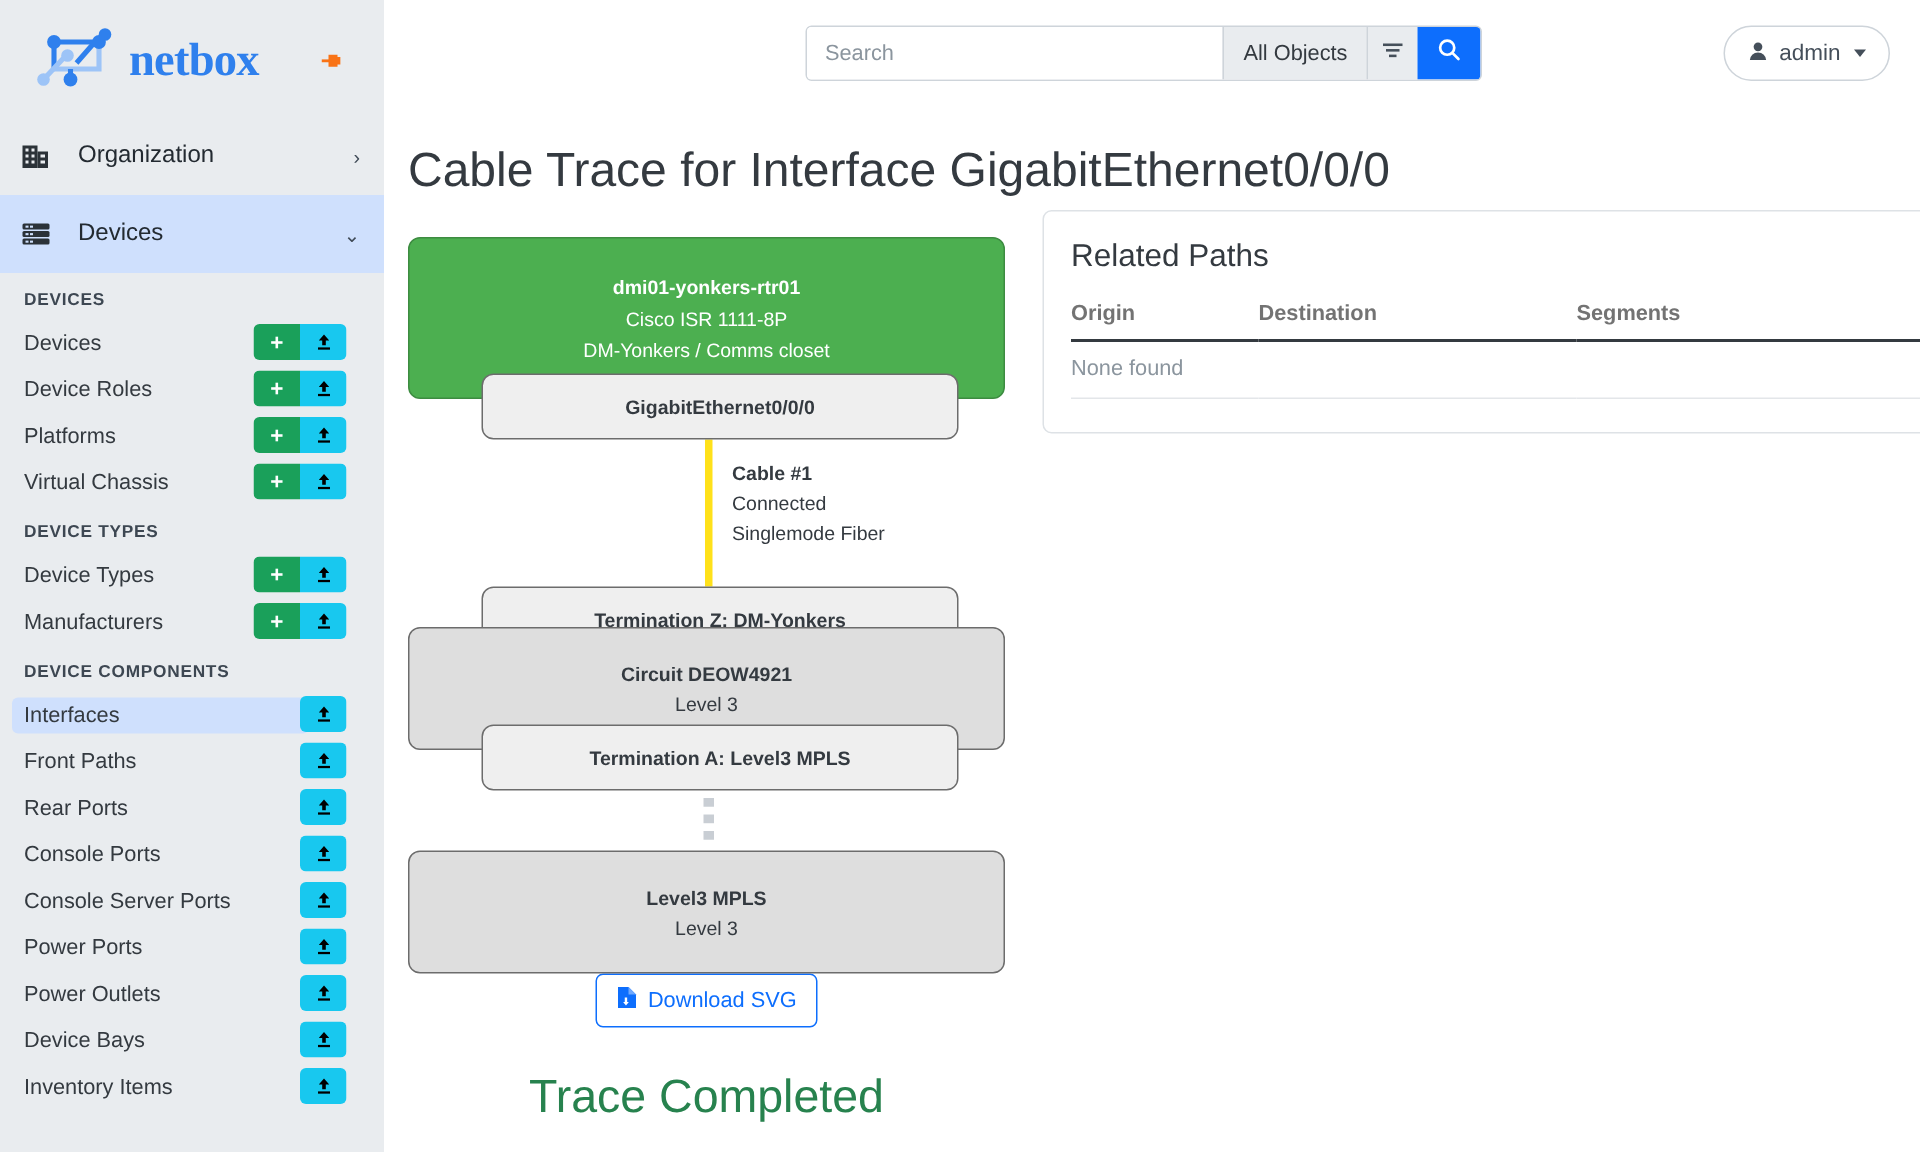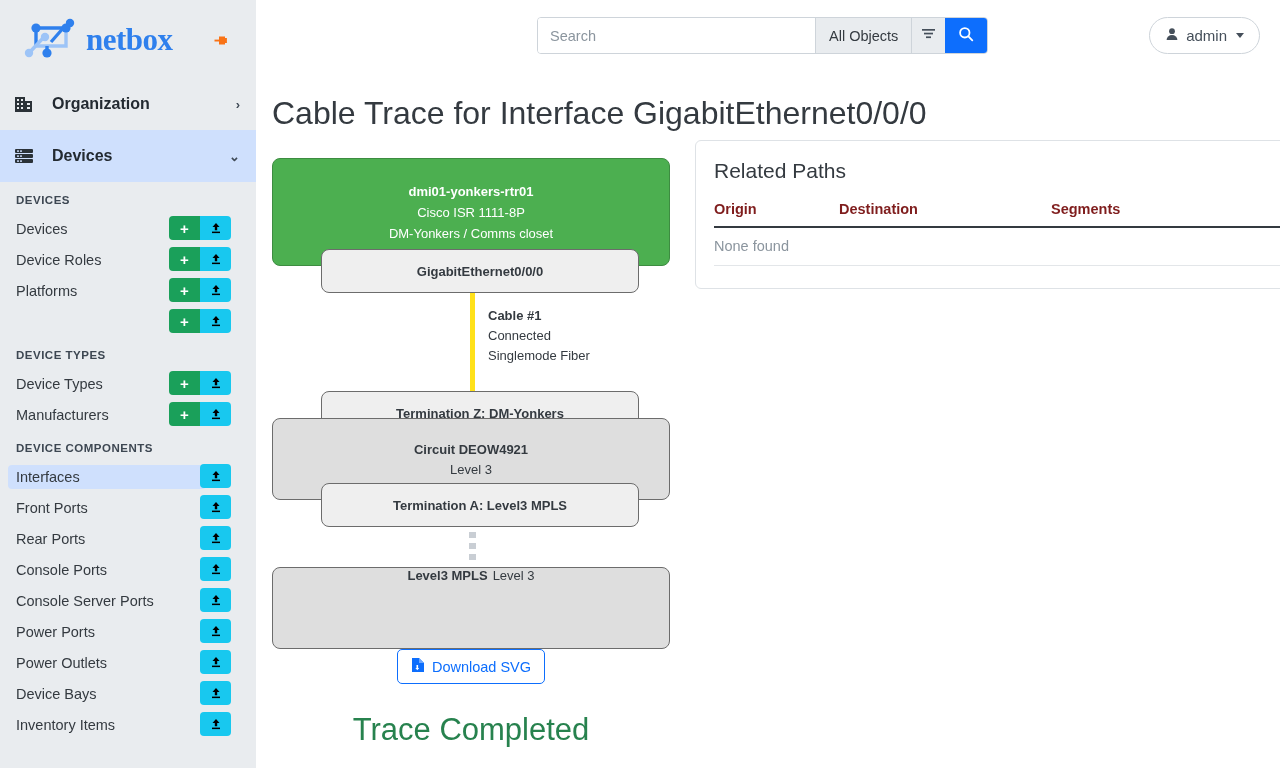--- a/index.html
+++ b/index.html
@@ -27,21 +27,21 @@
   }
   .brand-logo { display: flex; align-items: center; gap: 8px; }
   .brand-word {
     font-size: 31px; font-weight: bold; color: #2f80ed;
     letter-spacing: -0.5px; line-height: 1;
   }
   .pin-icon { position: absolute; right: 26px; top: 32px; }
   .nav-group {
     display: flex; align-items: center;
     height: 52px; padding: 0 16px 0 14px;
-    cursor: pointer; font-size: 16px; font-weight: bold;
+    cursor: pointer; font-size: 16px; font-weight: normal;
     color: #232a31;
   }
   .nav-group.active { background: #cfe0fd; }
   .nav-group .gicon { width: 34px; display: flex; align-items: center; }
   .nav-group .glabel { flex: 1; padding-left: 4px; }
   .chev { color: #404b57; font-size: 13px; }
   .sect-title {
     font-size: 11.5px; font-weight: bold; letter-spacing: 0.5px;
     color: #3d4752; padding: 12px 0 7px 16px; text-transform: uppercase;
   }
@@ -138,21 +138,21 @@
     display: flex; align-items: center; justify-content: center;
     margin-left: 49px; color: #343a40;
   }
   .circuit-box {
     background: #dedede; width: 398px; height: 82px;
     display: flex; flex-direction: column; align-items: center; justify-content: center;
     gap: 5px; color: #343a40;
   }
   .pn-box {
     background: #dedede; width: 398px; height: 82px;
-    display: flex; flex-direction: row; align-items: flex-start; justify-content: center;
+    display: flex; flex-direction: column; align-items: center; justify-content: center;
     gap: 5px; color: #343a40;
   }
   .overlap-up { margin-top: -17px; z-index: 2; }
   .overlap-dn { margin-top: -17px; z-index: 2; }
   .cable-seg {
     position: relative; height: 98px; width: 398px;
   }
   .cable-line {
     position: absolute; left: 198px; top: 0; width: 5px; height: 98px;
     background: #ffe11a;
@@ -182,21 +182,21 @@
   
   #related {
     position: absolute; left: 439px; top: 70px;
     width: 604px;
     border: 1px solid #dee2e6; border-radius: 6px; background: #fff;
     padding: 18px 18px 22px 18px;
   }
   .card-title { font-size: 21px; color: #343a40; margin-bottom: 18px; }
   .rp-table { width: 100%; border-collapse: collapse; }
   .rp-table th {
-    text-align: left; font-size: 14.5px; font-weight: bold; color: #7f1d1d;
+    text-align: left; font-size: 14.5px; font-weight: bold; color: #737373;
     padding: 0 0 9px 0; border-bottom: 2px solid #343a40;
   }
   .rp-table td {
     font-size: 14.5px; color: #8b959e;
     padding: 10px 0 11px 0; border-bottom: 1px solid #e3e6e9;
   }
   .col-o { width: 125px; }
   .col-d { width: 212px; }
 </style>
 </head>
@@ -312,20 +312,21 @@
       <span class="mini-btn mini-add">+</span>
       <span class="mini-btn mini-up">
         <svg width="12" height="12" viewBox="0 0 12 12">
             <path d="M6 1 L9.5 5 H7.2 V8.2 H4.8 V5 H2.5 Z" fill="#000"></path>
             <rect x="2" y="9.6" width="8" height="1.5" fill="#000"></rect>
           </svg>
       </span>
     </span>
   </div>
   <div class="nav-item">
+    <span class="ni-label">Virtual Chassis</span>
     <span class="btn-pair">
       <span class="mini-btn mini-add">+</span>
       <span class="mini-btn mini-up">
         <svg width="12" height="12" viewBox="0 0 12 12">
             <path d="M6 1 L9.5 5 H7.2 V8.2 H4.8 V5 H2.5 Z" fill="#000"></path>
             <rect x="2" y="9.6" width="8" height="1.5" fill="#000"></rect>
           </svg>
       </span>
     </span>
   </div>
@@ -362,21 +363,21 @@
     <span class="btn-pair only-up">
       <span class="mini-btn mini-up">
         <svg width="12" height="12" viewBox="0 0 12 12">
             <path d="M6 1 L9.5 5 H7.2 V8.2 H4.8 V5 H2.5 Z" fill="#000"></path>
             <rect x="2" y="9.6" width="8" height="1.5" fill="#000"></rect>
           </svg>
       </span>
     </span>
   </div>
   <div class="nav-item">
-    <span class="ni-label">Front Ports</span>
+    <span class="ni-label">Front Paths</span>
     <span class="btn-pair only-up">
       <span class="mini-btn mini-up">
         <svg width="12" height="12" viewBox="0 0 12 12">
             <path d="M6 1 L9.5 5 H7.2 V8.2 H4.8 V5 H2.5 Z" fill="#000"></path>
             <rect x="2" y="9.6" width="8" height="1.5" fill="#000"></rect>
           </svg>
       </span>
     </span>
   </div>
   <div class="nav-item">

